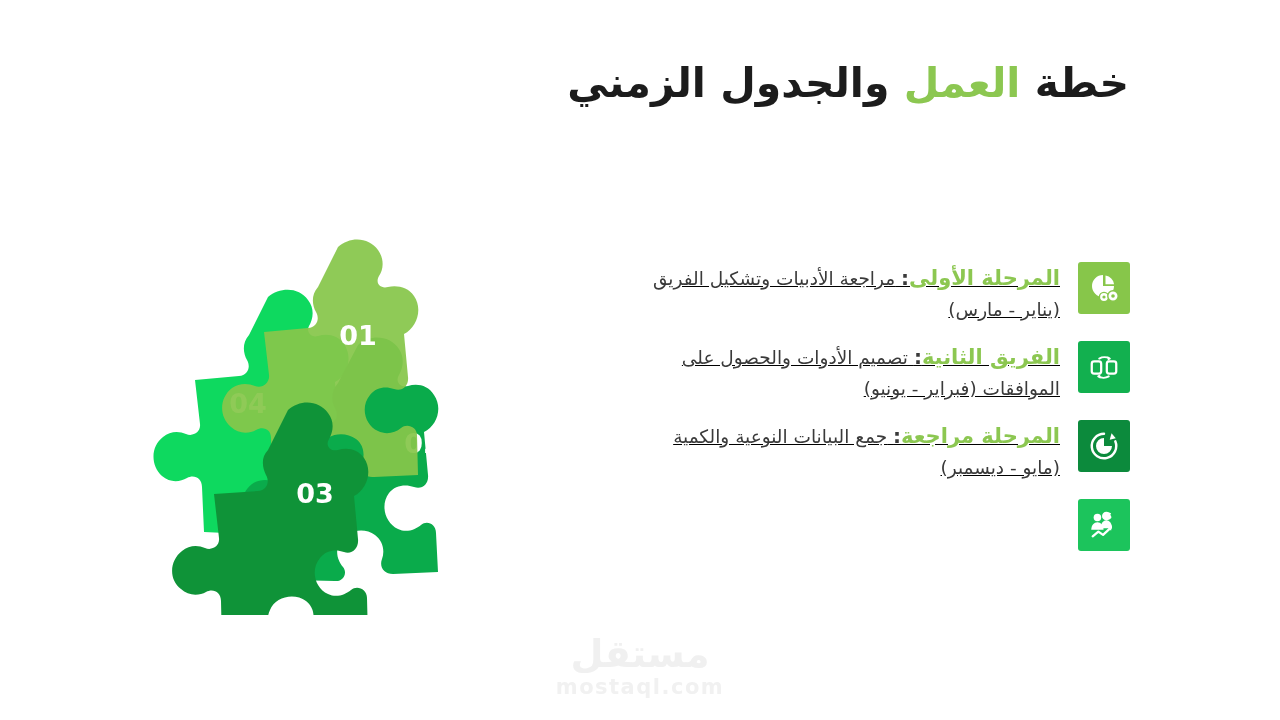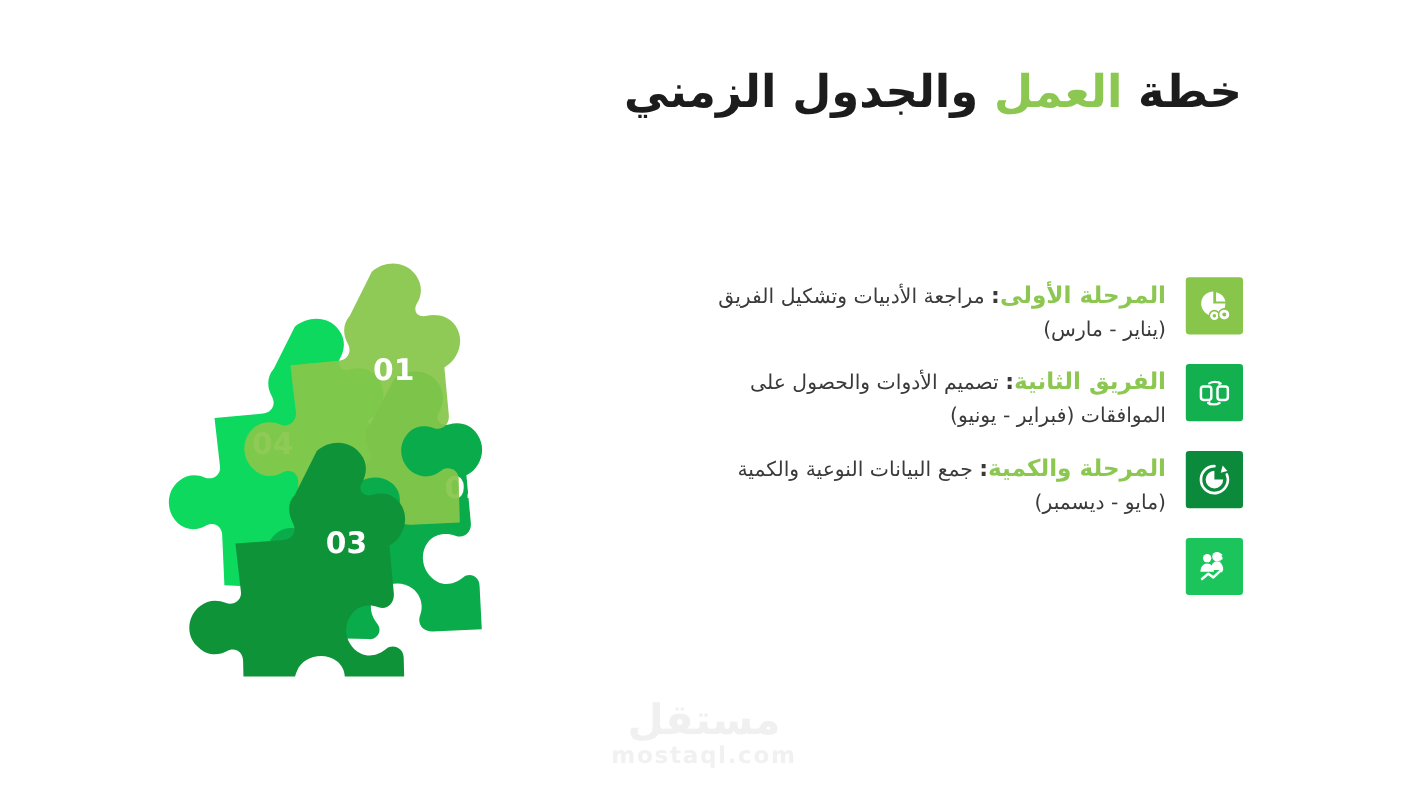--- a/index.html
+++ b/index.html
@@ -64,23 +64,24 @@
     font-family: "DejaVu Sans", "Liberation Sans", sans-serif;
     font-size: 27px;
     font-weight: bold;
     fill: #ffffff;
   }
 
   
   .phases {
     position: absolute;
     right: 150px;
-    top: 250px;
+    top: 260px;
     width: 500px;
     direction: rtl;
+    text-decoration: underline;
   }
   .phase-row {
     display: flex;
     flex-direction: row;
     align-items: flex-start;
     margin-bottom: 14px;
   }
   .phase-icon {
     flex: 0 0 auto;
     width: 52px;
@@ -332,21 +333,21 @@
 
     <div class="phase-row">
       <div class="phase-icon" style="background:#0c8a3c;">
         <svg width="32" height="32" viewBox="0 0 34 34" xmlns="http://www.w3.org/2000/svg">
           <path d="M17 4 a13 13 0 1 0 12 8" fill="none" stroke="#ffffff" stroke-width="2.6" stroke-linecap="round"></path>
           <path d="M17 8.5 a8.5 8.5 0 1 0 8.5 8.5 h-8.5 z" fill="#ffffff"></path>
           <path d="M25 3.5 l4.5 5.2 l-6.4 1.6 z" fill="#ffffff"></path>
         </svg>
       </div>
       <div class="phase-text">
-        <span class="phase-label">المرحلة والكمية</span><span class="phase-colon">:</span>
+        <span class="phase-label">المرحلة مراجعة</span><span class="phase-colon">:</span>
         <span class="phase-desc">جمع البيانات النوعية والكمية (مايو - ديسمبر)</span>
       </div>
     </div>
 
     <div class="phase-row">
       <div class="phase-icon" style="background:#1cc45c;">
         <svg width="32" height="32" viewBox="0 0 34 34" xmlns="http://www.w3.org/2000/svg">
           <circle cx="10" cy="9" r="4" fill="#ffffff"></circle>
           <circle cx="19.5" cy="7.5" r="4.6" fill="#ffffff"></circle>
           <path d="M3.5 22 c0,-5 3,-8 6.5,-8 c3.5,0 6.5,3 6.5,8 z" fill="#ffffff"></path>

